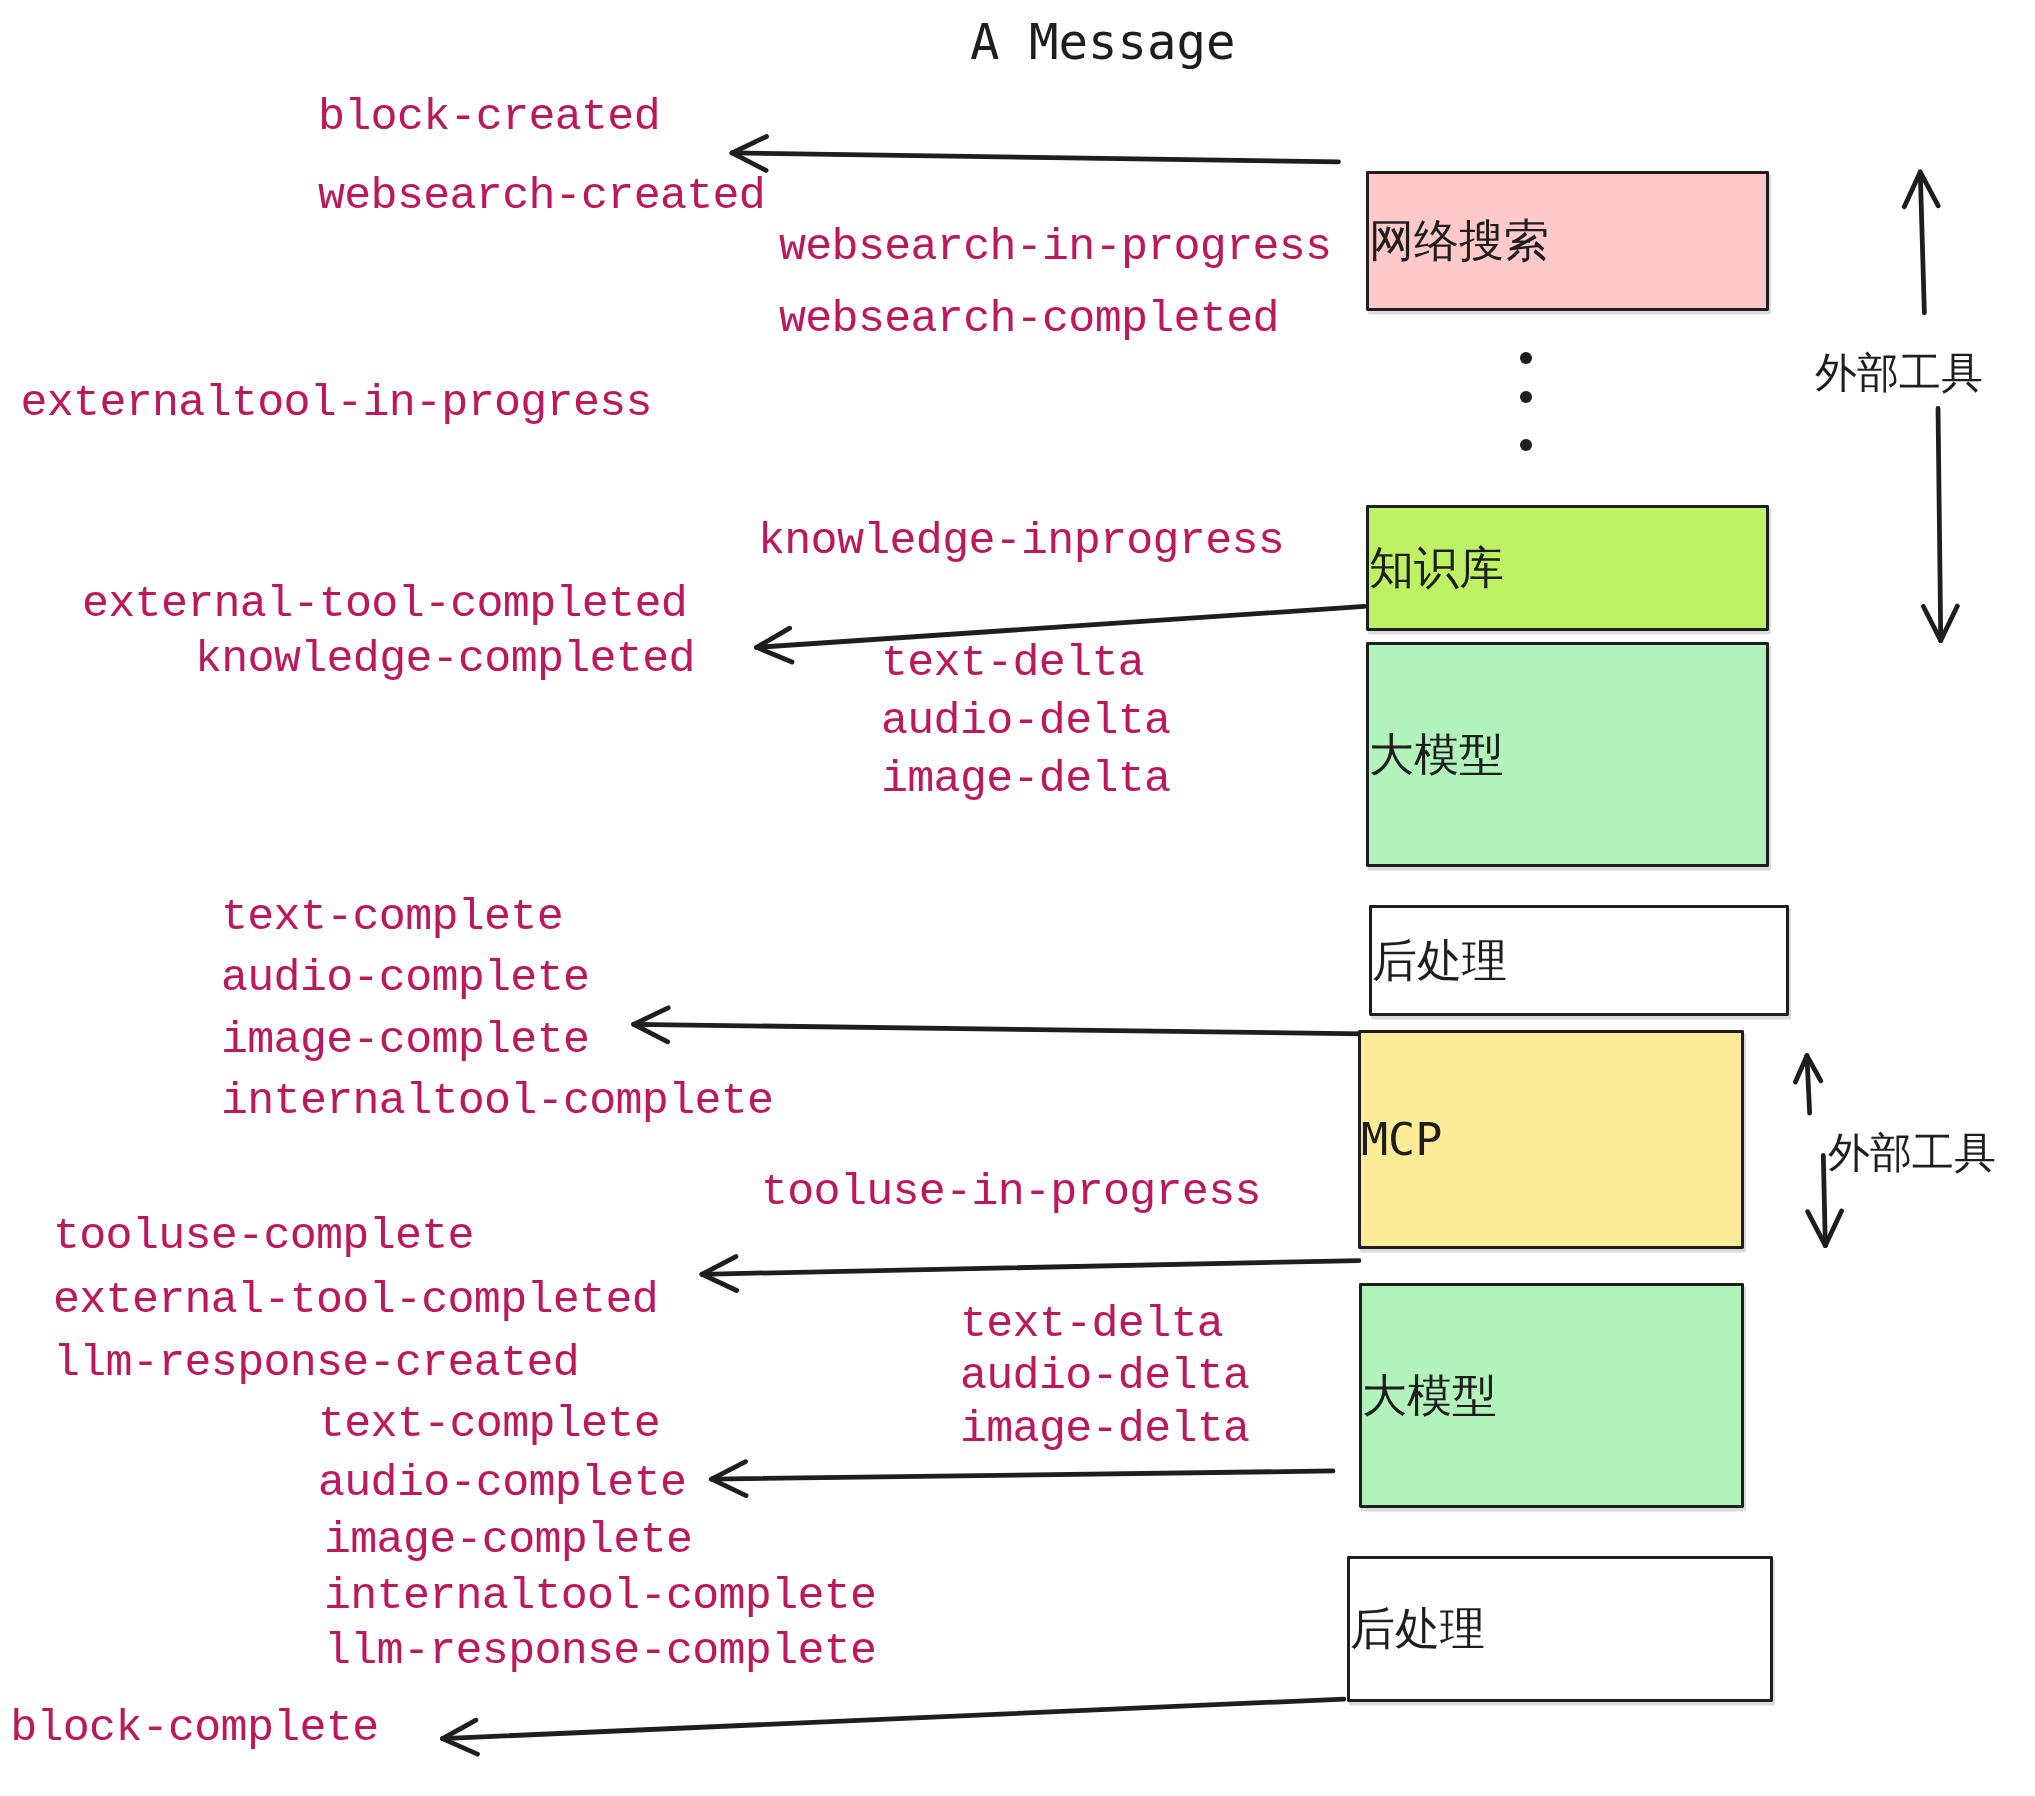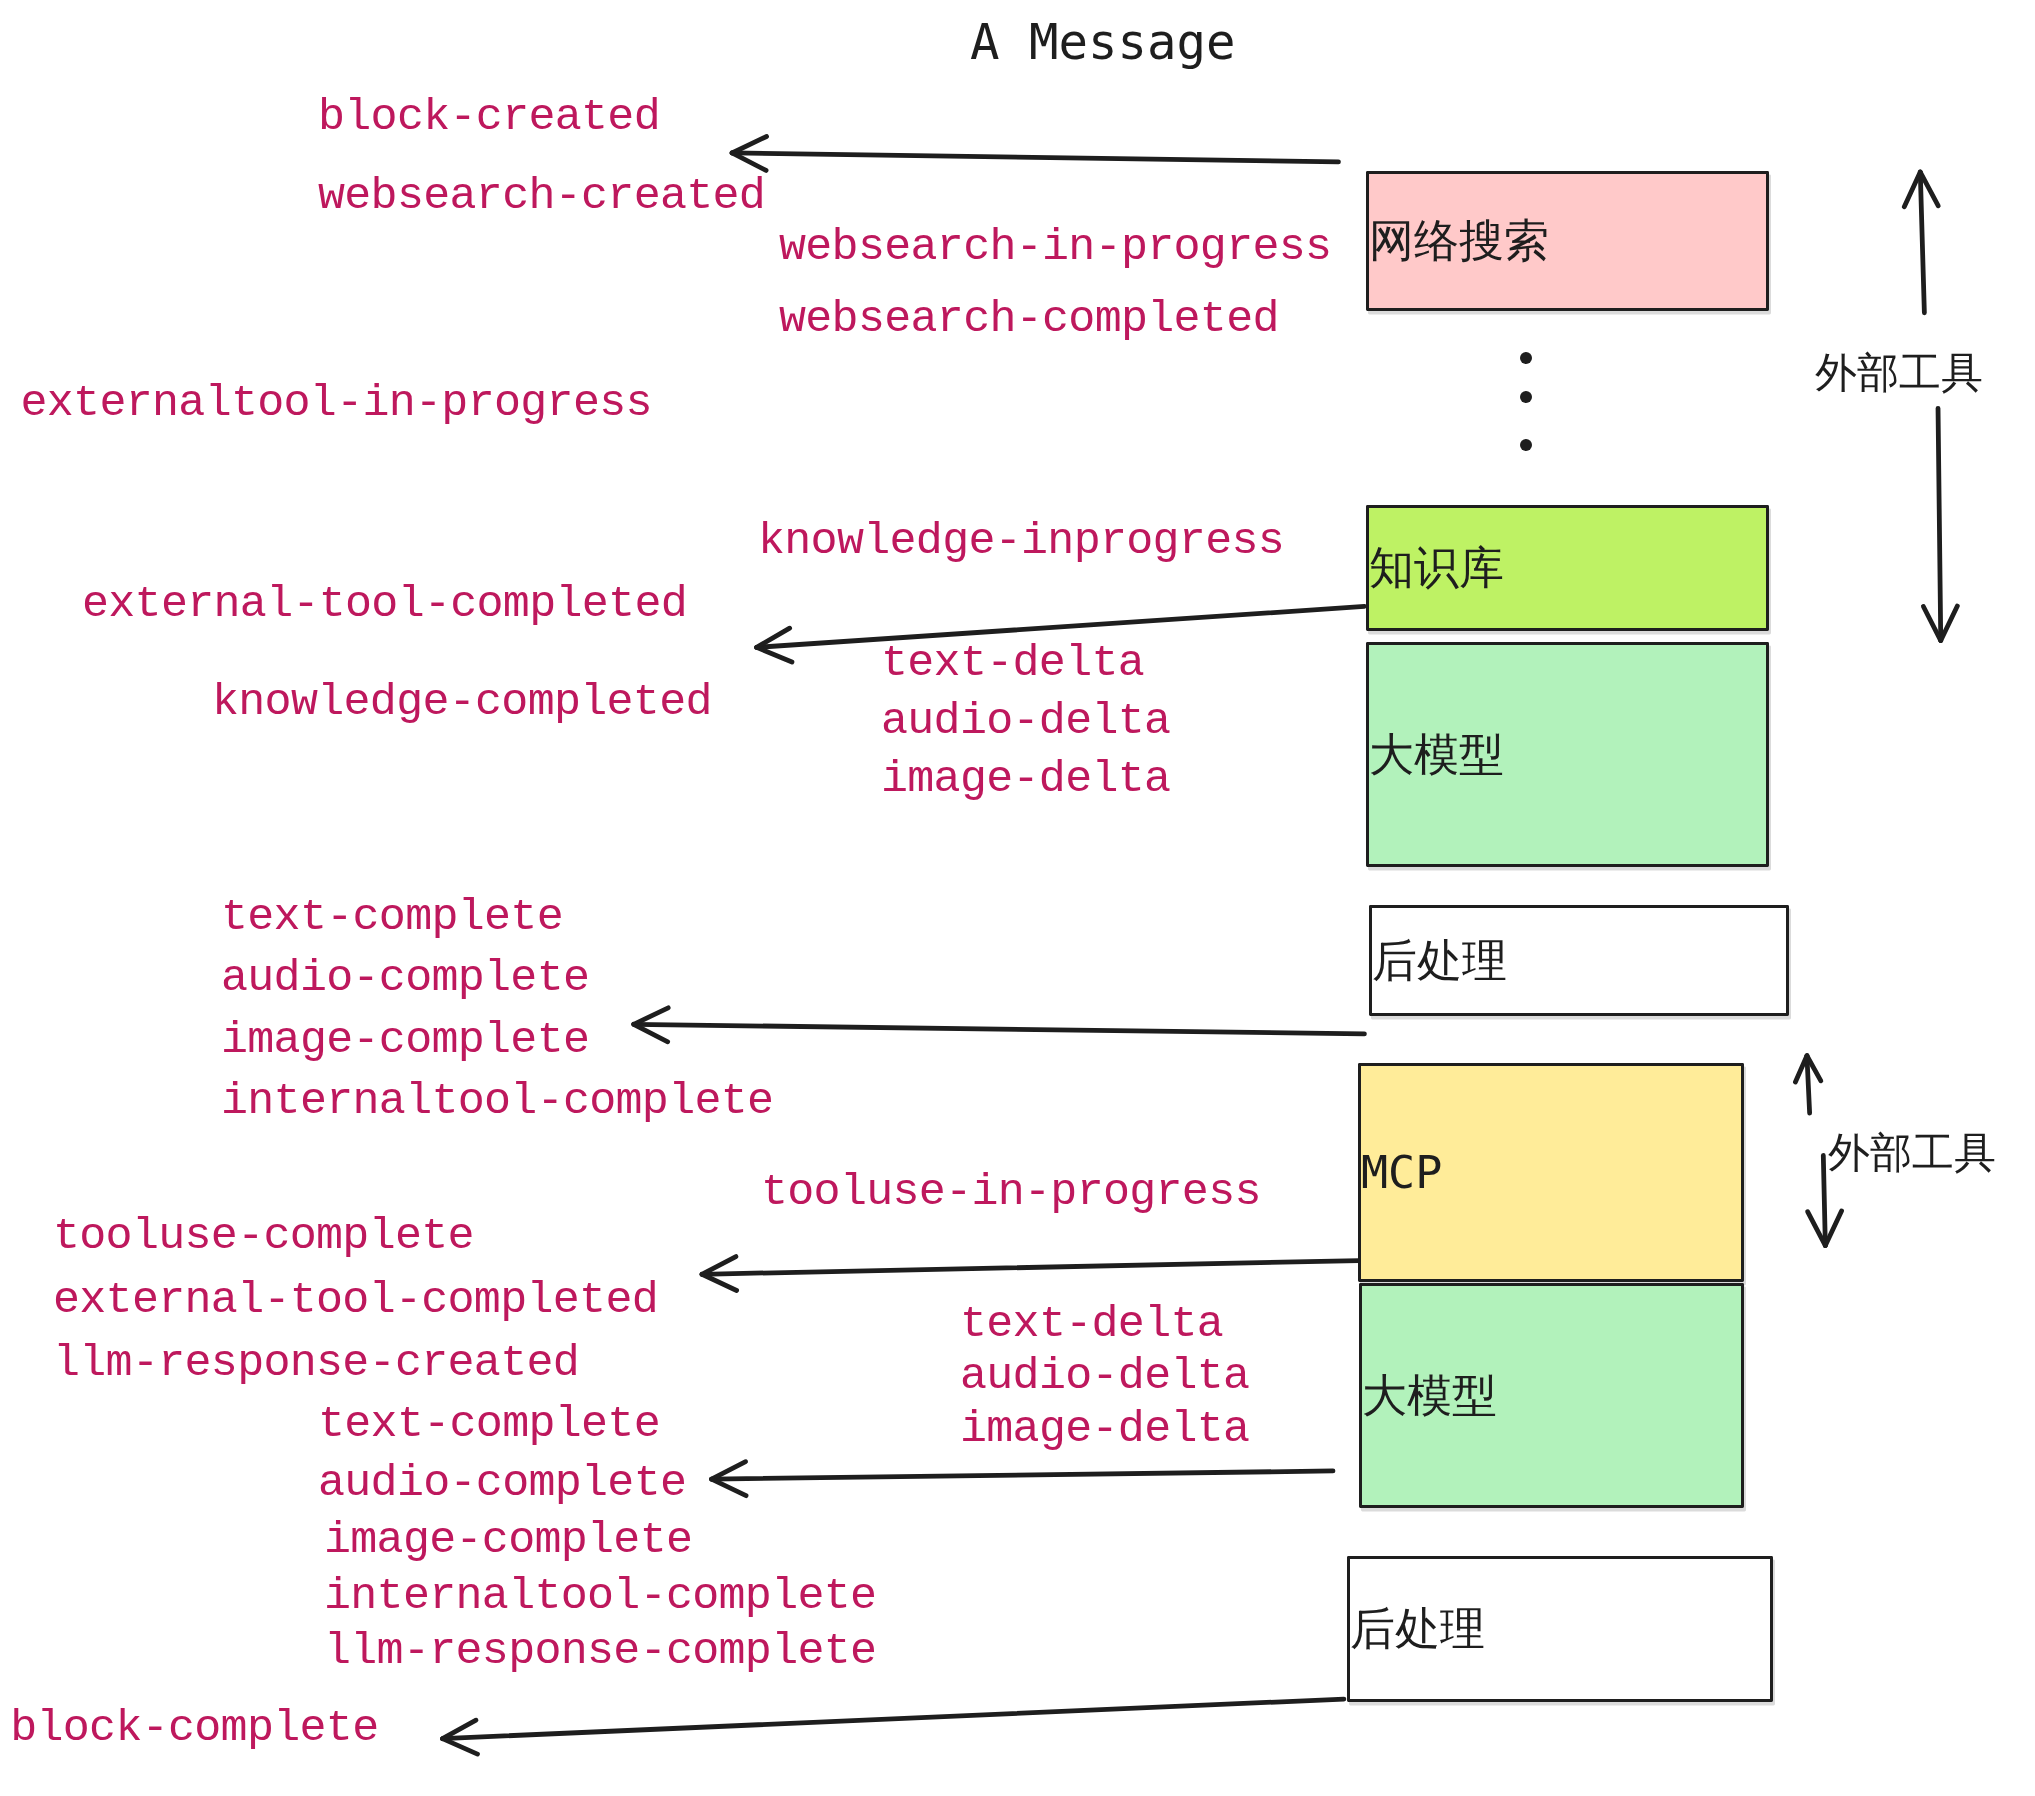--- a/index.html
+++ b/index.html
@@ -122,21 +122,21 @@
       </g>
     </svg>
   <div id="labels-layer">
       <div class="event-label" style="left: 318px; top: 117px;">block-created</div>
       <div class="event-label" style="left: 318px; top: 196px; text-align: right;">websearch-created</div>
       <div class="event-label" style="left: 779px; top: 247px;">websearch-in-progress</div>
       <div class="event-label" style="left: 779px; top: 319px;">websearch-completed</div>
       <div class="event-label" style="left: 20.5px; top: 403px;">externaltool-in-progress</div>
       <div class="event-label" style="left: 758px; top: 541px;">knowledge-inprogress</div>
       <div class="event-label" style="left: 82px; top: 604px;">external-tool-completed</div>
-      <div class="event-label" style="left: 195px; top: 702px; margin-left: 17px;">knowledge-completed</div>
+      <div class="event-label" style="left: 195px; top: 659px;">knowledge-completed</div>
       <div class="event-label" style="left: 881px; top: 663px;">text-delta</div>
       <div class="event-label" style="left: 881px; top: 721px;">audio-delta</div>
       <div class="event-label" style="left: 881px; top: 779px;">image-delta</div>
       <div class="event-label" style="left: 221px; top: 917px;">text-complete</div>
       <div class="event-label" style="left: 221px; top: 978px;">audio-complete</div>
       <div class="event-label" style="left: 221px; top: 1040px;">image-complete</div>
       <div class="event-label" style="left: 221px; top: 1101px;">internaltool-complete</div>
       <div class="event-label" style="left: 761px; top: 1154px; margin-top: 38px;">tooluse-in-progress</div>
       <div class="event-label" style="left: 53px; top: 1236px;">tooluse-complete</div>
       <div class="event-label" style="left: 53px; top: 1300px;">external-tool-completed</div>
@@ -157,21 +157,21 @@
       </div>
       <div class="flow-box" style="left: 1366px; top: 505px; width: 403px; height: 126px; background: #bef264;">
         <span class="box-label">知识库</span>
       </div>
       <div class="flow-box" style="left: 1366px; top: 642px; width: 403px; height: 225px; background: rgb(178, 242, 187);">
         <span class="box-label">大模型</span>
       </div>
       <div class="flow-box" style="left: 1369px; top: 905px; width: 420px; height: 111px; background: rgb(255, 255, 255);">
         <span class="box-label">后处理</span>
       </div>
-      <div class="flow-box" style="left: 1358px; top: 1030px; width: 386px; height: 219px; background: rgb(255, 236, 153); margin-top: 33px;">
+      <div class="flow-box" style="left: 1358px; top: 1030px; width: 386px; height: 219px; background: rgb(255, 236, 153);">
         <span class="box-label">MCP</span>
       </div>
       <div class="flow-box" style="left: 1359px; top: 1283px; width: 385px; height: 225px; background: rgb(178, 242, 187);">
         <span class="box-label">大模型</span>
       </div>
       <div class="flow-box" style="left: 1347px; top: 1556px; width: 426px; height: 146px; background: rgb(255, 255, 255);">
         <span class="box-label">后处理</span>
       </div>
     </div>
   <div id="dots-layer">

